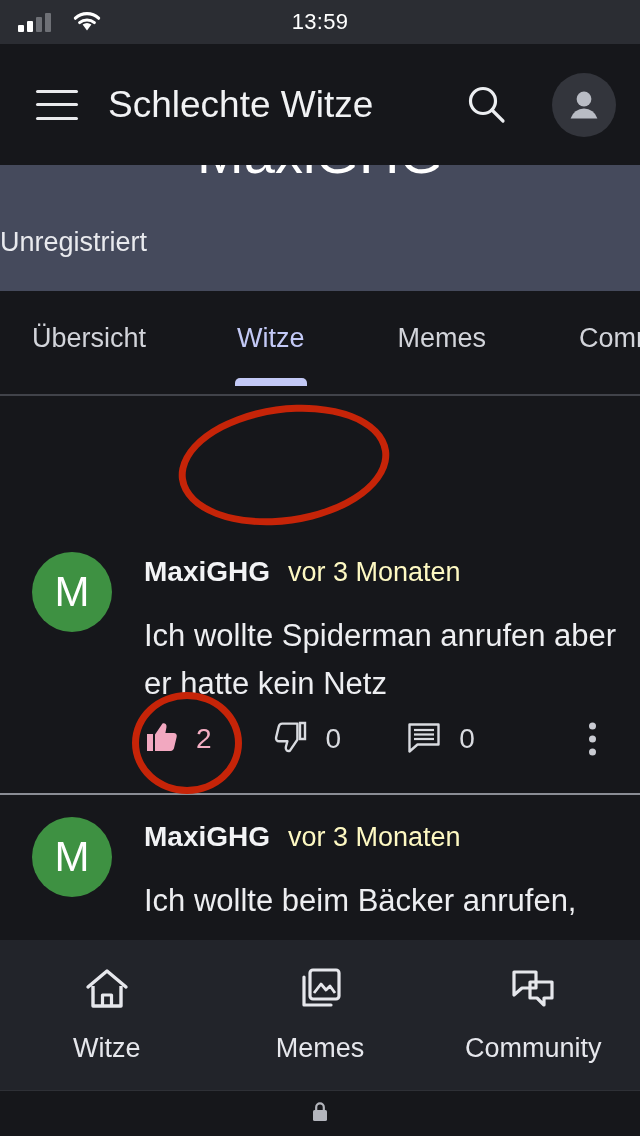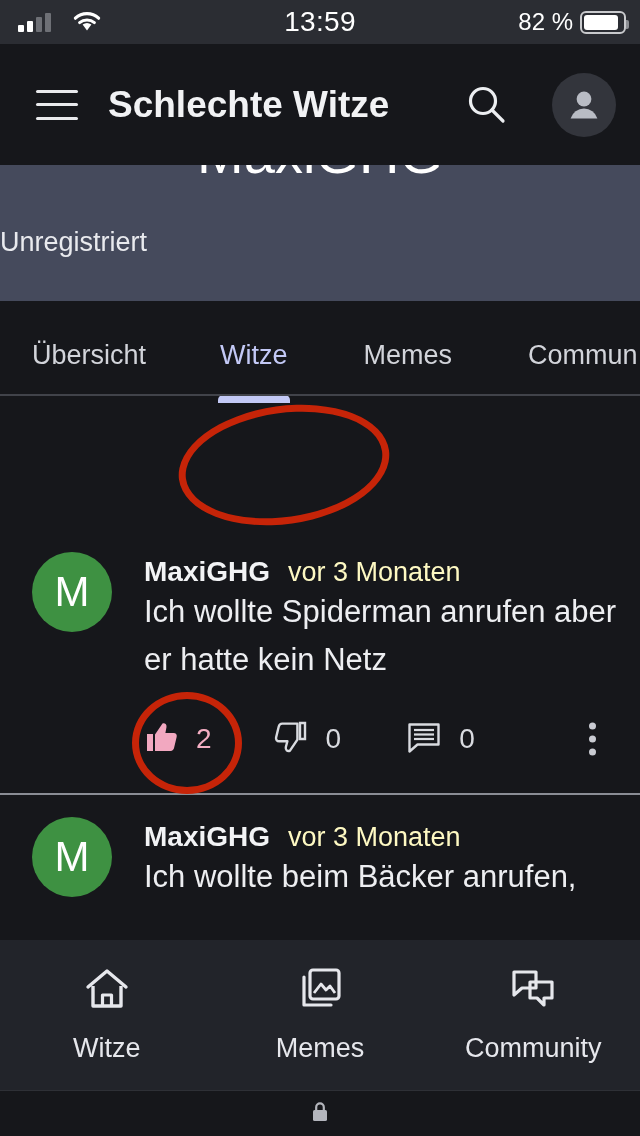--- a/index.html
+++ b/index.html
@@ -30,21 +30,21 @@
   }
   .signal-bars { display: flex; align-items: flex-end; gap: 3px; height: 20px; }
   .signal-bars i { width: 6px; background: #ffffff; border-radius: 1px; display: block; }
   .signal-bars i.b1 { height: 7px; }
   .signal-bars i.b2 { height: 11px; }
   .signal-bars i.b3 { height: 15px; background: #6e7076; }
   .signal-bars i.b4 { height: 19px; background: #6e7076; }
   .wifi { position: relative; width: 28px; height: 20px; }
   .sb-center {
     position: absolute; left: 0; right: 0; text-align: center;
-    font-size: 28px; letter-spacing: 0.3px;
+    font-size: 22px; letter-spacing: 0.3px;
   }
   .sb-right {
     position: absolute; right: 14px; top: 0; height: 44px;
     display: flex; align-items: center; gap: 7px;
   }
   .batt-pct { font-size: 24px; }
   .batt {
     position: relative; width: 46px; height: 23px;
     border: 2px solid #c9cacd; border-radius: 6px;
     display: flex; align-items: center;
@@ -66,21 +66,21 @@
     display: flex; align-items: center;
   }
   .hamburger {
     margin-left: 36px; width: 42px; height: 30px;
     display: flex; flex-direction: column; justify-content: space-between;
     cursor: pointer;
   }
   .hamburger span { display: block; height: 3px; background: #e8e9ec; border-radius: 2px; }
   .app-title {
     margin-left: 30px; color: #f1f2f4;
-    font-size: 37px; font-weight: 700; white-space: nowrap;
+    font-size: 37px; font-weight: 400; white-space: nowrap;
   }
   .search-btn {
     position: absolute; right: 130px; top: 50%; transform: translateY(-50%);
     width: 46px; height: 46px; cursor: pointer;
   }
   .avatar-btn {
     position: absolute; right: 24px; top: 50%; transform: translateY(-50%);
     width: 64px; height: 64px; border-radius: 50%;
     background: #33353c;
     display: flex; align-items: center; justify-content: center;
@@ -100,25 +100,26 @@
     font-size: 56px; font-weight: 400;
   }
   .profile-sub {
     position: absolute; top: 62px; left: 0; width: 564px;
     text-align: left; color: #e9eaee;
     font-size: 27px;
   }
 
   
   .tab-bar {
-    position: absolute; top: 308px; left: 0;
+    position: absolute; top: 291px; left: 0;
     width: 640px; height: 95px;
     background: #16171b;
     display: flex; align-items: center;
     overflow: hidden;
+    gap: 17px;
   }
   .tab {
     position: relative; height: 95px;
     display: flex; align-items: center; justify-content: center;
     color: #d2d4da; font-size: 27px; white-space: nowrap;
     cursor: pointer;
   }
   .tab.t0 { padding: 0 36px 0 32px; }
   .tab.t1 { padding: 0 38px; }
   .tab.t2 { padding: 0 38px; }
@@ -177,21 +178,21 @@
     color: #ffffff; font-size: 42px; font-weight: 400;
   }
   .post-body { position: absolute; left: 144px; top: 0; right: 16px; }
   .post-meta {
     display: flex; align-items: baseline; gap: 18px;
     padding-top: 26px;
   }
   .post-author { color: #f2f3f5; font-size: 28px; font-weight: 700; }
   .post-time { color: #fef9c3; font-size: 27px; }
   .post-text {
-    margin-top: 0; color: #edeef1;
+    margin-top: 24px; color: #edeef1;
     font-size: 31px; line-height: 48px;
   }
   .post-actions {
     position: absolute; left: 144px; top: 178px;
     width: 470px; height: 62px;
     display: flex; align-items: center;
   }
   .action {
     display: flex; align-items: center; gap: 18px;
     cursor: pointer;
@@ -261,26 +262,20 @@
       </span>
       <span class="wifi">
         <svg width="28" height="20" viewBox="0 0 28 20">
           <path d="M14 18.6 L9.6 12.6 A7.6 7.6 0 0 1 18.4 12.6 Z" fill="#ffffff"></path>
           <path d="M2.4 6.2 A17 17 0 0 1 25.6 6.2" stroke="#ffffff" stroke-width="3.2" fill="none" stroke-linecap="round"></path>
           <path d="M6.6 10.6 A11.5 11.5 0 0 1 21.4 10.6" stroke="#ffffff" stroke-width="3" fill="none" stroke-linecap="round"></path>
         </svg>
       </span>
     </div>
     <div class="sb-center">13:59</div>
-    <div class="sb-right">
-      <span class="batt-pct">82 %</span>
-      <span class="batt">
-          <span class="batt-fill"></span>
-        </span>
-    </div>
   </div>
 
   <div class="app-bar">
     <div class="hamburger">
       <span></span>
         <span></span>
         <span></span>
     </div>
     <div class="app-title">Schlechte Witze</div>
     <div class="search-btn">

